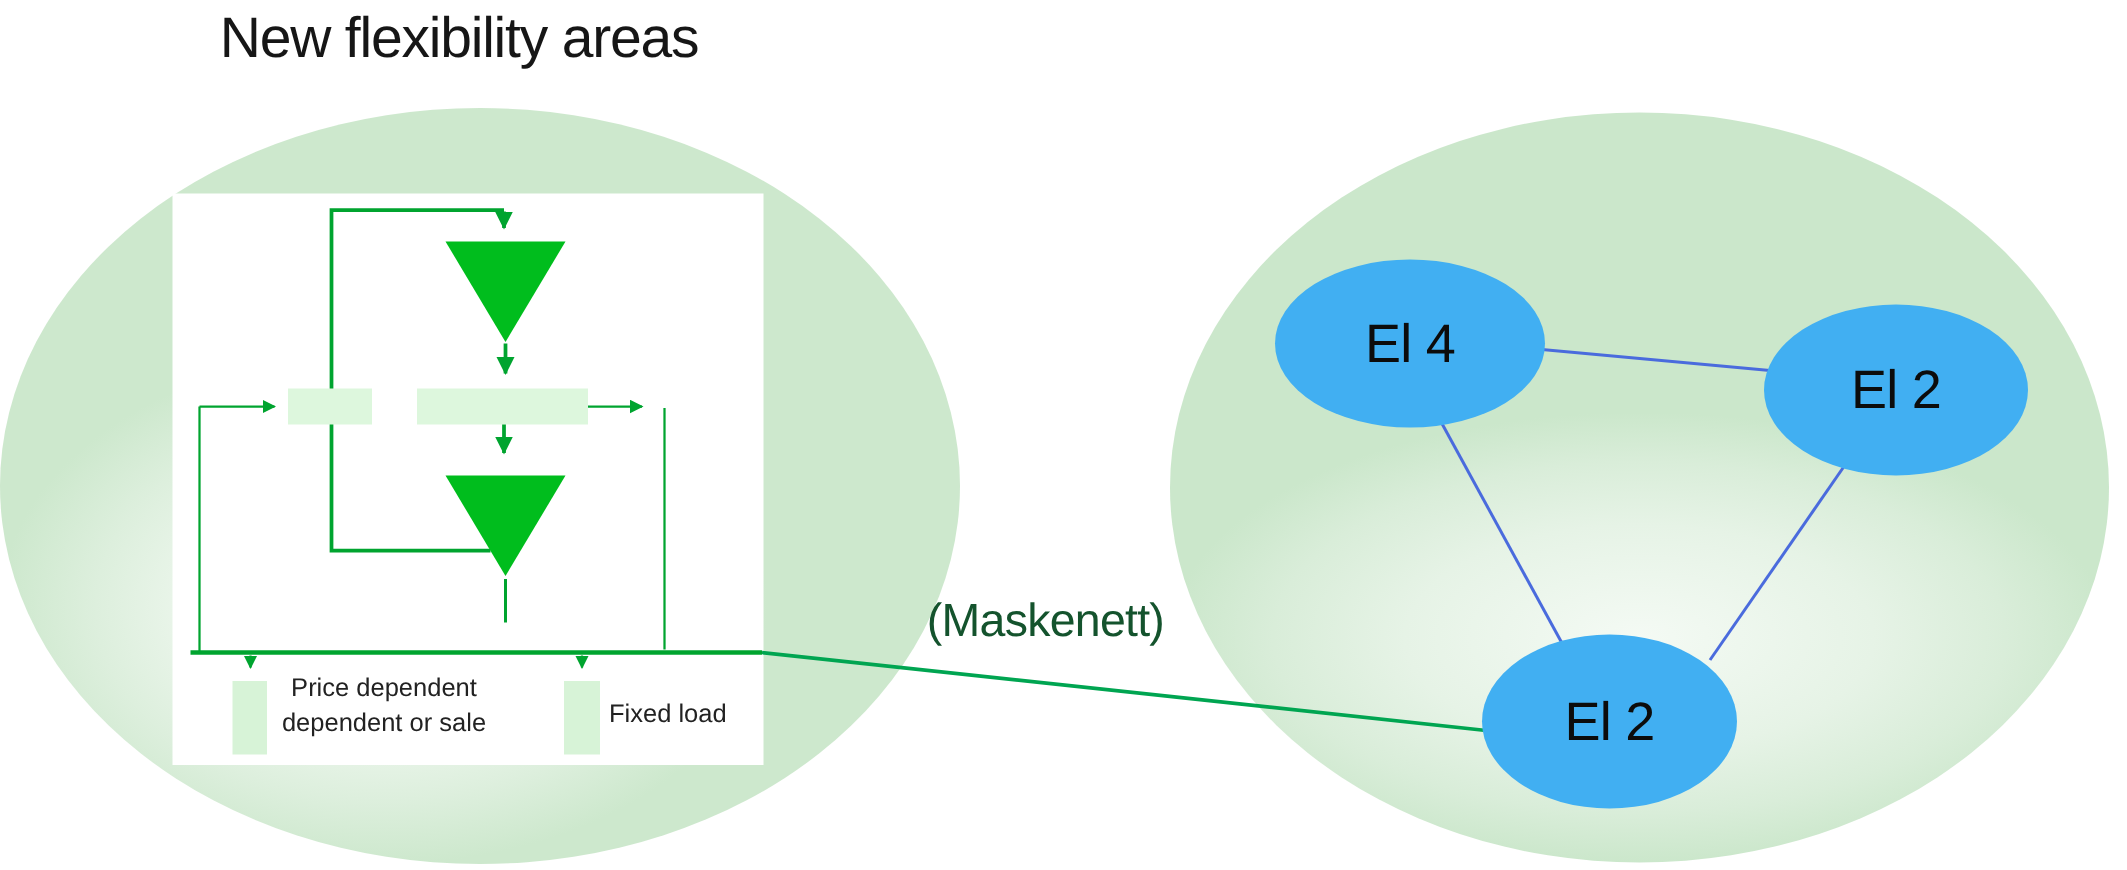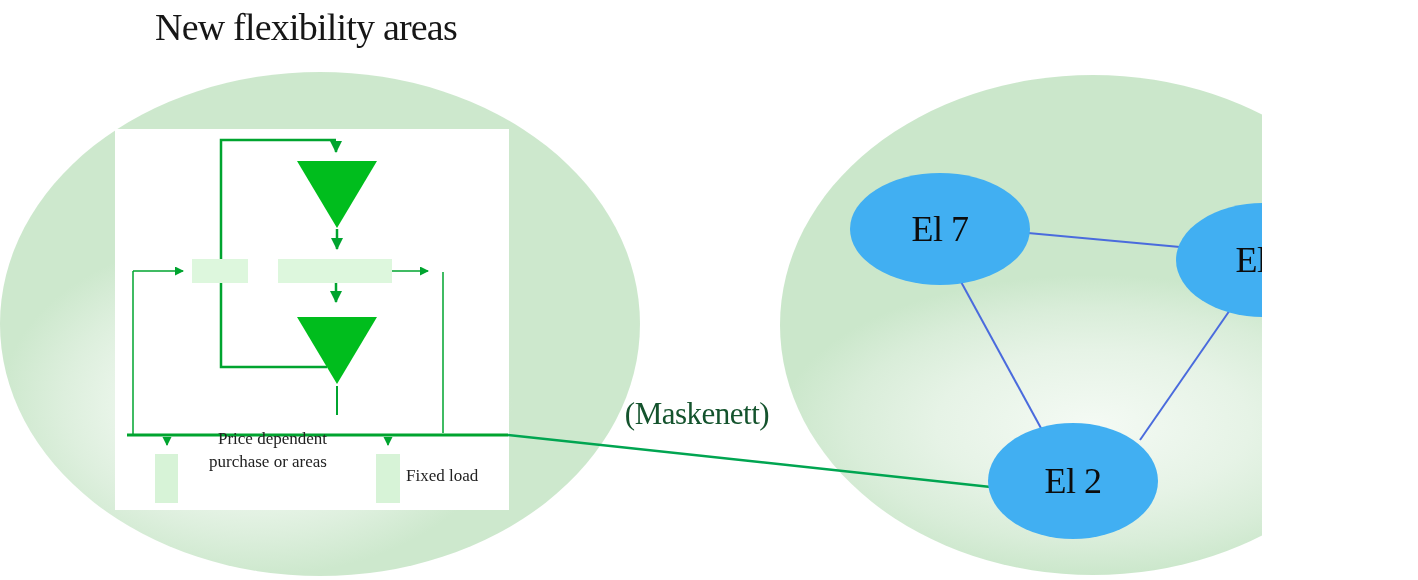--- a/index.html
+++ b/index.html
@@ -1,18 +1,18 @@
 <!DOCTYPE html>
 <html style="--flow-green: #00a42f; --tri-green: #00bd1d; --pale-green: #ddf7dd; --pale-green-2: #d7f3d7; --emerald-line: #00a551; --node-blue: #41aff2; --link-blue: #4a6bdd; --text-dark: #1a1a1a;"><head>
 <meta charset="utf-8">
 <style>
   html,body{margin:0;padding:0;background:#fff;}
   #canvas{
-    position:relative;width:1262px;height:580px;overflow:hidden;background:#fff;
-    font-family:Liberation Serif, serif;color:var(--text-dark,#1a1a1a);
+    position:relative;width:1418px;height:580px;overflow:hidden;background:#fff;
+    font-family:Liberation Sans, sans-serif;color:var(--text-dark,#1a1a1a);
   }
   .big-ellipse{position:absolute;border-radius:50%;z-index:1;}
   #left-ellipse{
     left:0;top:72px;width:640px;height:504px;
     background:radial-gradient(closest-side at 40% 66%, #fbfdfb 0%, #eef7ee 45%, #ddefdd 75%, #cde8cd 100%);
   }
   #right-ellipse{
     left:780px;top:75px;width:626px;height:500px;
     background:radial-gradient(closest-side at 50% 70%, #f4faf4 0%, #e6f3e6 50%, #d9edd9 78%, #cbe7cb 100%);
   }
@@ -36,21 +36,21 @@
     position:absolute;top:5px;transform:translateX(-50%);
     font-size:38px;letter-spacing:-0.8px;color:#161616;white-space:nowrap;z-index:5;
   }
   #left-title{left:306px;}
   #right-title{left:1083px;}
   #maskenett-label{
     position:absolute;left:697px;top:396px;transform:translateX(-50%);
     font-size:31px;letter-spacing:-0.5px;color:#14532d;white-space:nowrap;z-index:5;
   }
   .small-label{position:absolute;font-size:17px;color:#222;z-index:5;line-height:1.35;}
-  #price-label{left:185px;top:428px;width:142px;text-align:right;}
+  #price-label{left:185px;top:448px;width:142px;text-align:center;}
   #fixed-label{left:406px;top:465px;white-space:nowrap;}
 </style>
 </head>
 <body>
 
 <div id="canvas">
 
   <div id="left-title" class="area-title">New flexibility areas</div>
 
   <div id="left-ellipse" class="big-ellipse"></div>
@@ -97,30 +97,30 @@
     <rect class="pale-load-rect" x="376" y="454" width="24" height="49"></rect>
 
     <line class="emerald" x1="508" y1="435" x2="1000" y2="488" stroke-width="2.5"></line>
 
     <line class="blue-link" x1="1028" y1="233" x2="1180" y2="247" stroke-width="2"></line>
     <line class="blue-link" x1="960" y1="280" x2="1042" y2="430" stroke-width="2"></line>
     <line class="blue-link" x1="1230" y1="310" x2="1140" y2="440" stroke-width="2"></line>
   </svg>
 
   <div id="node-el1" class="node">
-    <span class="node-label">El 7</span>
+    <span class="node-label">El 4</span>
   </div>
   <div id="node-el2-right" class="node">
     <span class="node-label">El 2</span>
   </div>
   <div id="node-el2-bottom" class="node">
     <span class="node-label">El 2</span>
   </div>
 
   <div id="price-label" class="small-label">
     <span style="display:block">Price dependent</span>
-    <span style="display:block">purchase or areas</span>
+    <span style="display:block">dependent or sale</span>
   </div>
   <div id="fixed-label" class="small-label">Fixed load</div>
 
   <div id="maskenett-label">(Maskenett)</div>
 
 </div>
 
 </body></html>

